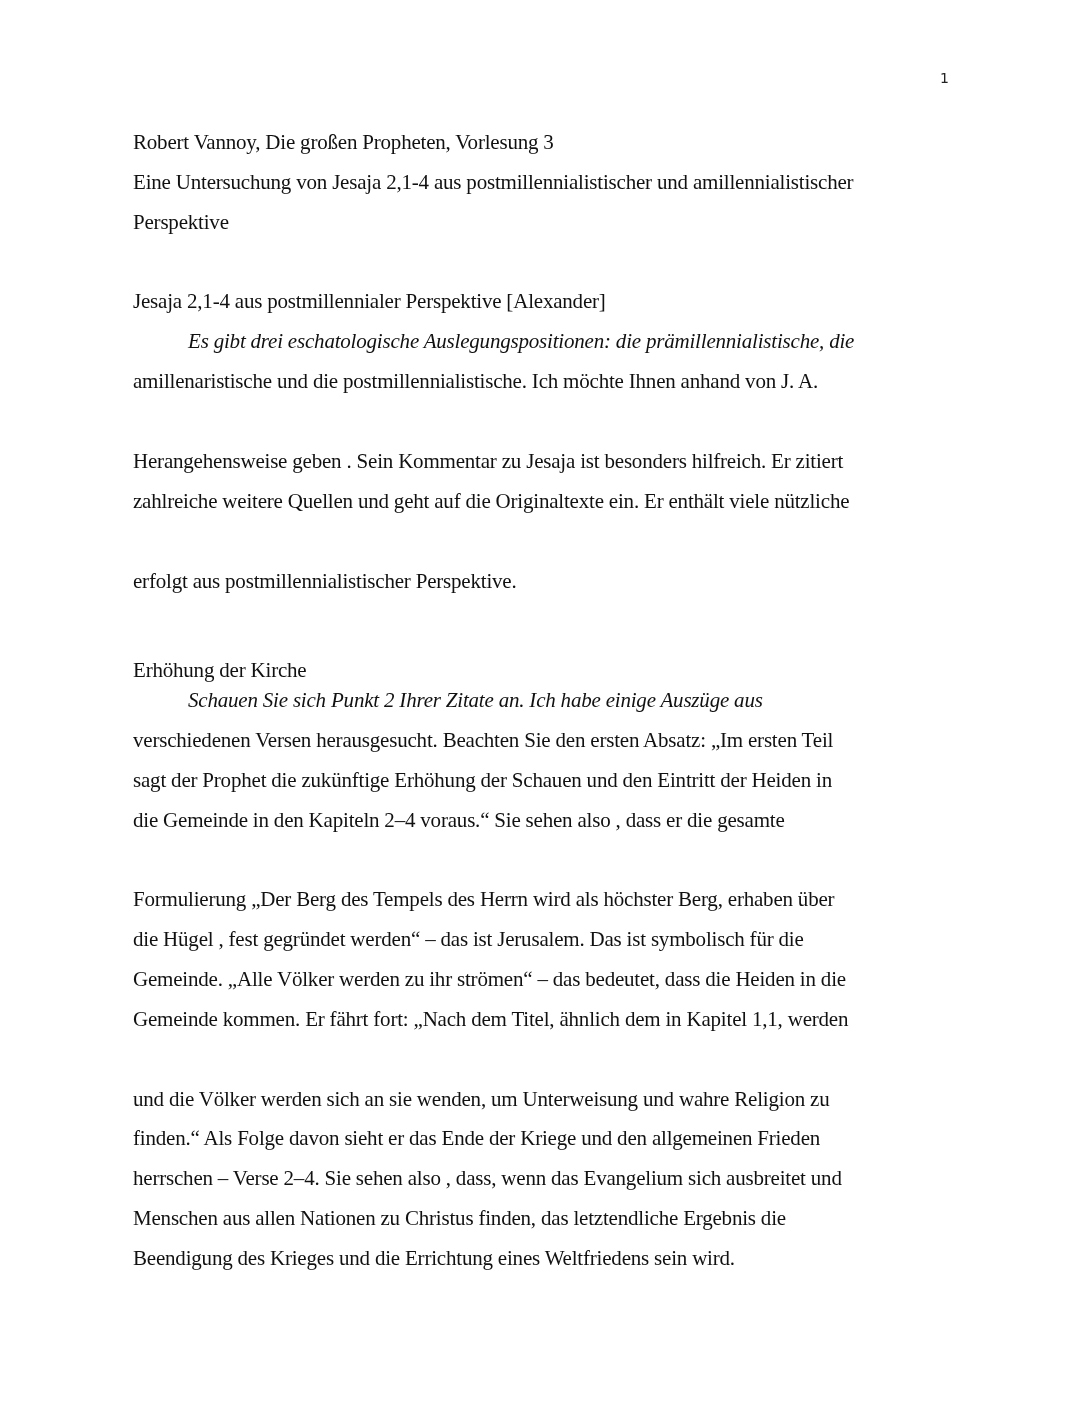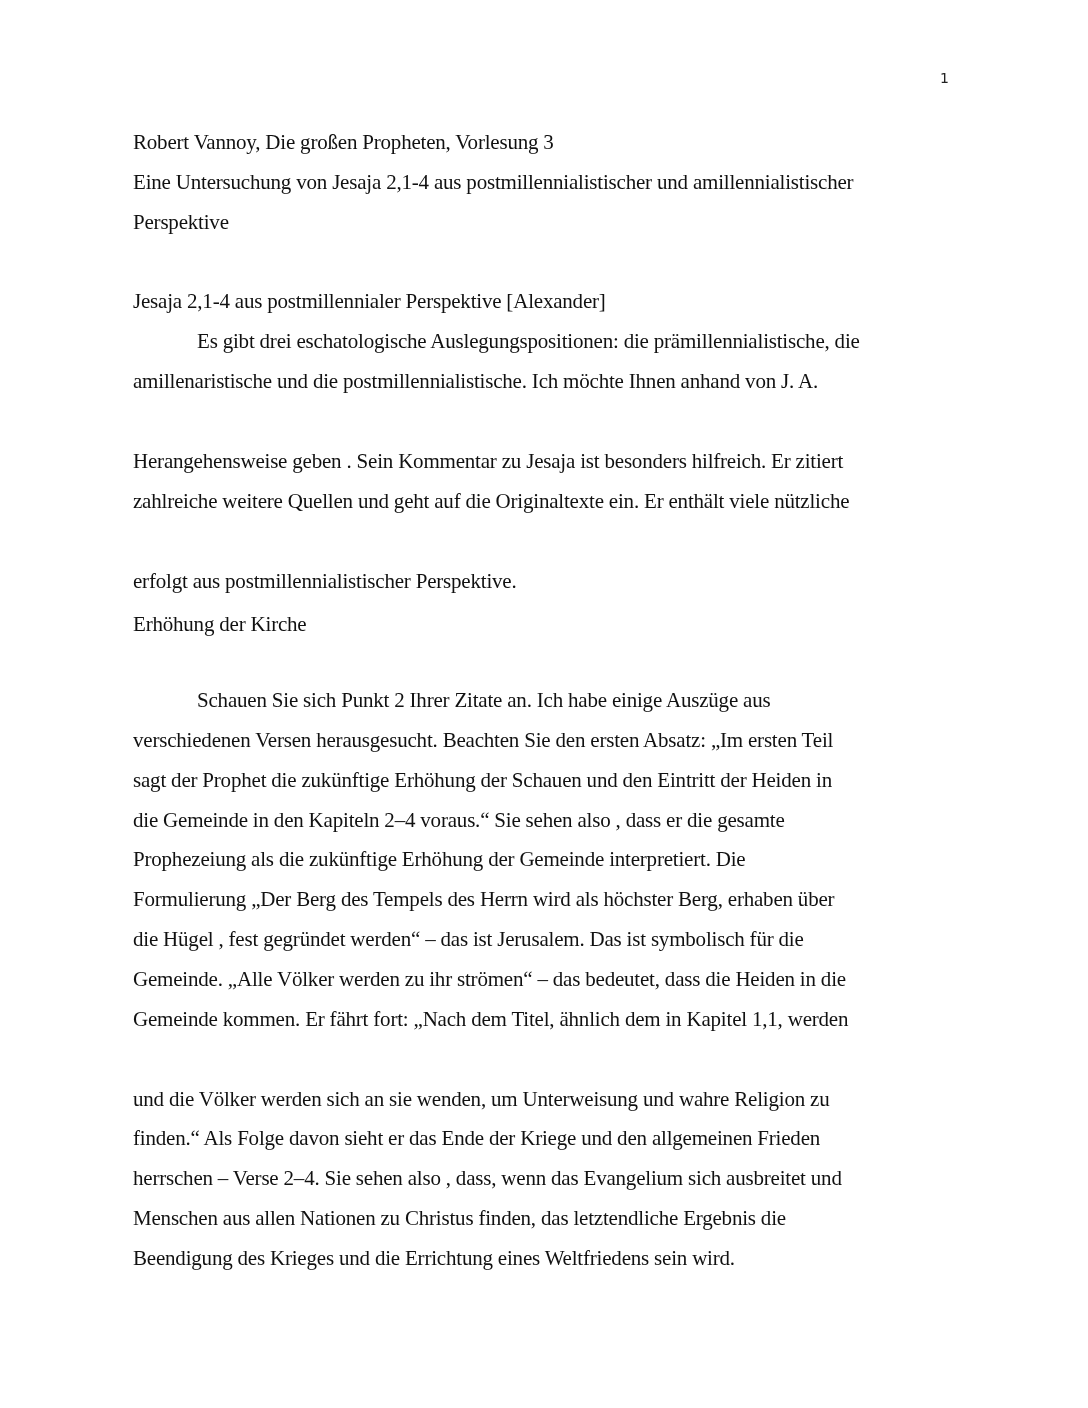--- a/index.html
+++ b/index.html
@@ -33,45 +33,44 @@
     }
     .line {
       position: absolute;
       left: 133px;
       font-size: 21px;
       line-height: 28px;
       white-space: nowrap;
       letter-spacing: -0.2px;
       text-align: right;
     }
-    .indent { left: 197px; }
+    .indent { left: 188px; font-style: italic; }
   </style>
 </head>
 <body>
 
 <div class="page">
   <div class="page-number">1</div>
 
   <div class="line" style="top:128px">Robert Vannoy, Die großen Propheten, Vorlesung 3</div>
   <div class="line" style="top:168px">Eine Untersuchung von Jesaja 2,1-4 aus postmillennialistischer und amillennialistischer</div>
   <div class="line" style="top:208px">Perspektive</div>
 
   <div class="line" style="top:287px">Jesaja 2,1-4 aus postmillennialer Perspektive [Alexander]</div>
   <div class="line indent" style="top:327px">Es gibt drei eschatologische Auslegungspositionen: die prämillennialistische, die</div>
   <div class="line" style="top:367px">amillenaristische und die postmillennialistische. Ich möchte Ihnen anhand von J. A.</div>
   <div class="line" style="top:447px">Herangehensweise geben . Sein Kommentar zu Jesaja ist besonders hilfreich. Er zitiert</div>
   <div class="line" style="top:487px">zahlreiche weitere Quellen und geht auf die Originaltexte ein. Er enthält viele nützliche</div>
   <div class="line" style="top:567px">erfolgt aus postmillennialistischer Perspektive.</div>
 
-  <div class="line" style="top:610px">Erhöhung der Kirche</div>
+  <div class="line" style="top:656px">Erhöhung der Kirche</div>
   <div class="line indent" style="top:686px">Schauen Sie sich Punkt 2 Ihrer Zitate an. Ich habe einige Auszüge aus</div>
   <div class="line" style="top:726px">verschiedenen Versen herausgesucht. Beachten Sie den ersten Absatz: „Im ersten Teil</div>
   <div class="line" style="top:766px">sagt der Prophet die zukünftige Erhöhung der Schauen und den Eintritt der Heiden in</div>
   <div class="line" style="top:806px">die Gemeinde in den Kapiteln 2–4 voraus.“ Sie sehen also , dass er die gesamte</div>
-  <div class="line" style="top:845px">Prophezeiung als die zukünftige Erhöhung der Gemeinde interpretiert. Die</div>
   <div class="line" style="top:885px">Formulierung „Der Berg des Tempels des Herrn wird als höchster Berg, erhaben über</div>
   <div class="line" style="top:925px">die Hügel , fest gegründet werden“ – das ist Jerusalem. Das ist symbolisch für die</div>
   <div class="line" style="top:965px">Gemeinde. „Alle Völker werden zu ihr strömen“ – das bedeutet, dass die Heiden in die</div>
   <div class="line" style="top:1005px">Gemeinde kommen. Er fährt fort: „Nach dem Titel, ähnlich dem in Kapitel 1,1, werden</div>
   <div class="line" style="top:1085px">und die Völker werden sich an sie wenden, um Unterweisung und wahre Religion zu</div>
   <div class="line" style="top:1124px">finden.“ Als Folge davon sieht er das Ende der Kriege und den allgemeinen Frieden</div>
   <div class="line" style="top:1164px">herrschen – Verse 2–4. Sie sehen also , dass, wenn das Evangelium sich ausbreitet und</div>
   <div class="line" style="top:1204px">Menschen aus allen Nationen zu Christus finden, das letztendliche Ergebnis die</div>
   <div class="line" style="top:1244px">Beendigung des Krieges und die Errichtung eines Weltfriedens sein wird.</div>
 </div>

